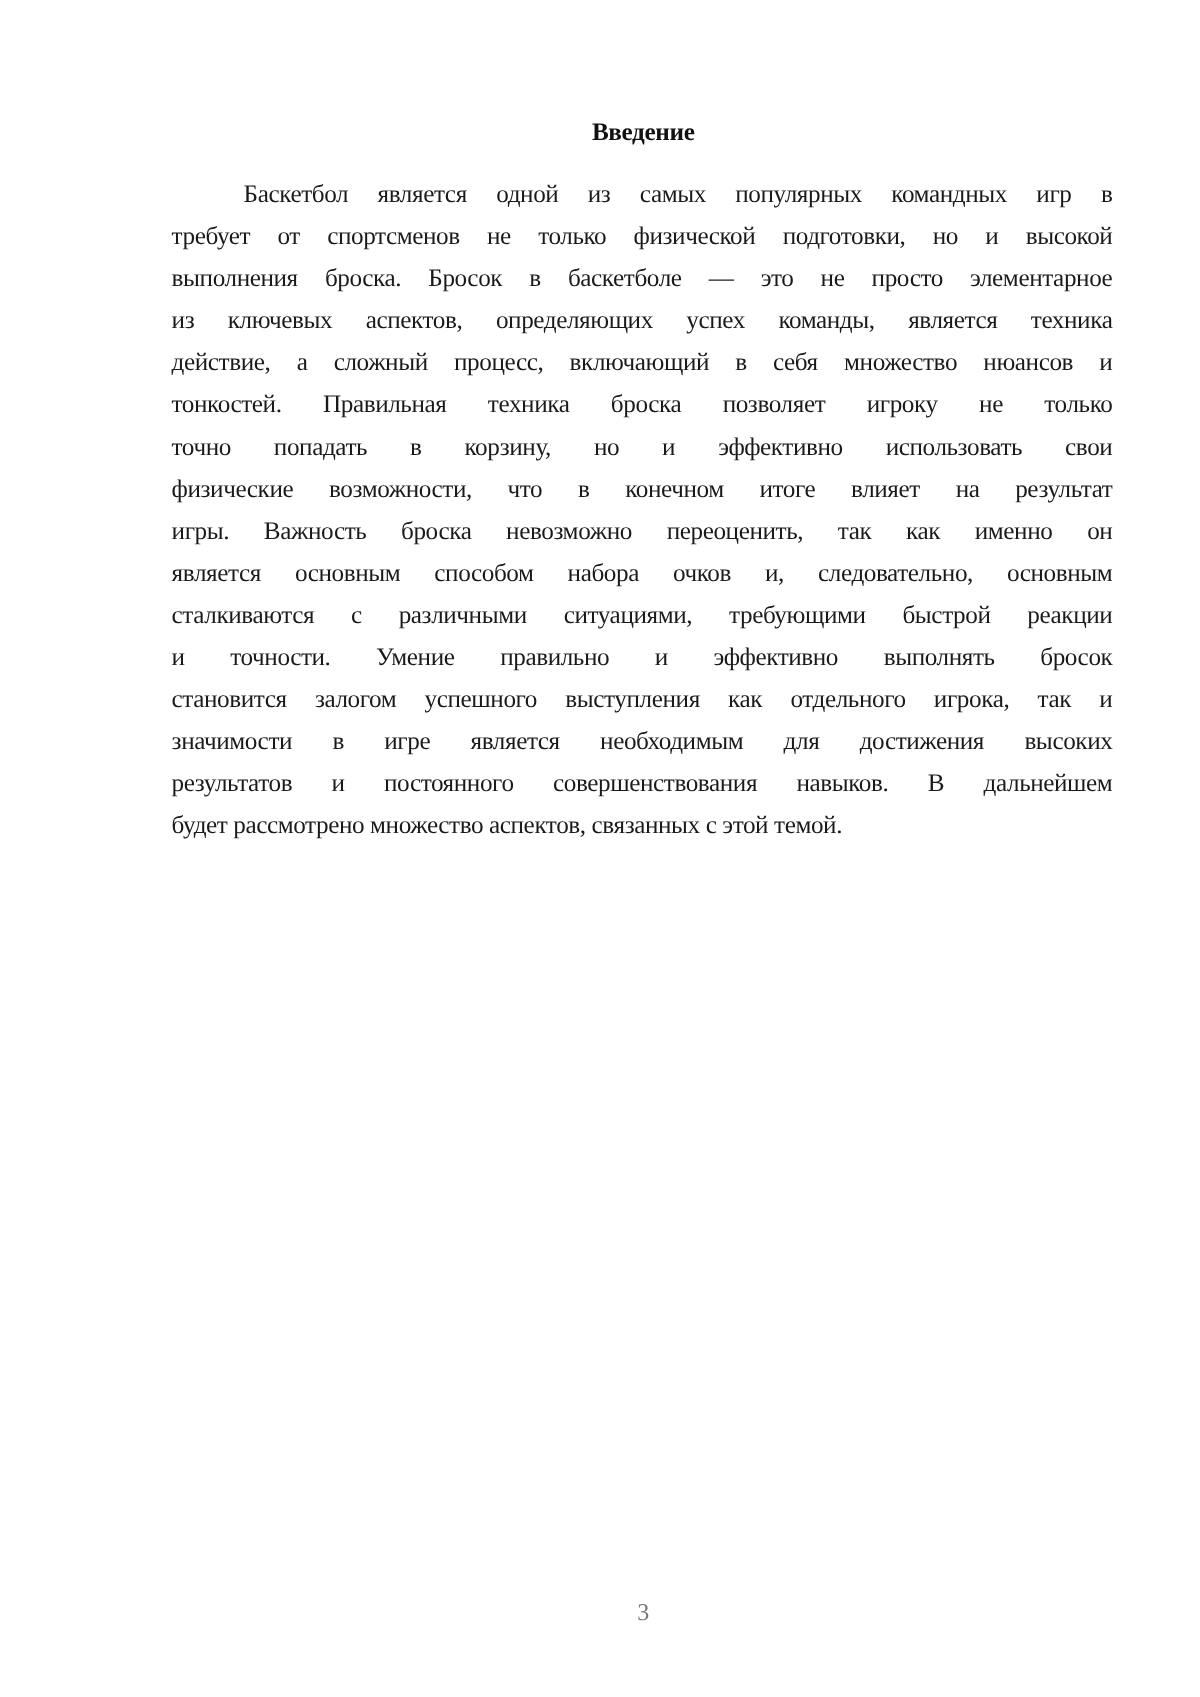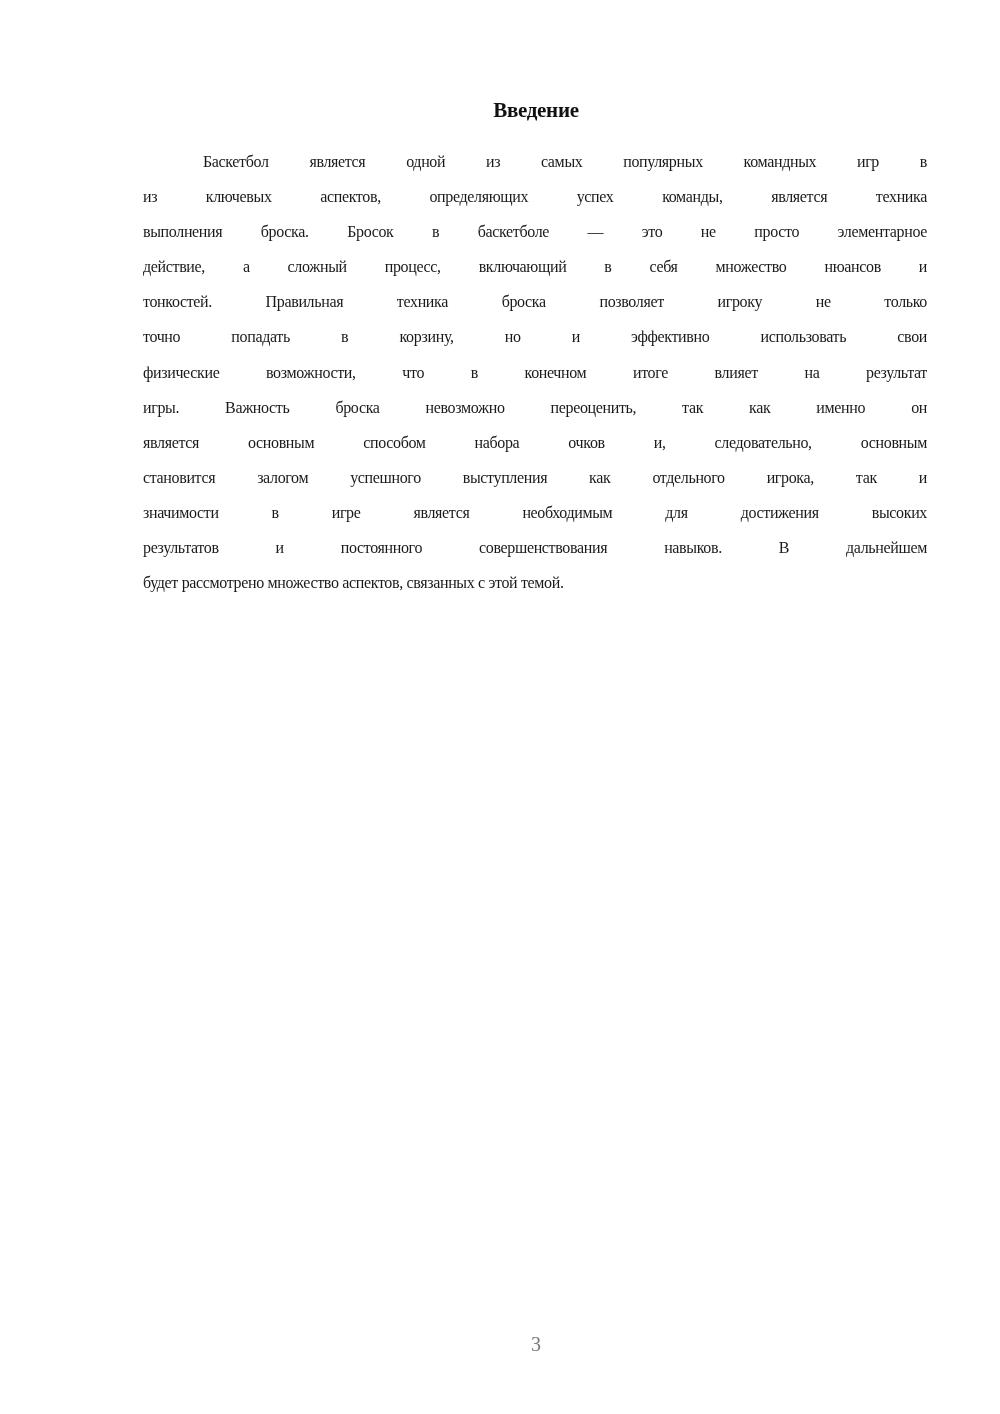--- a/index.html
+++ b/index.html
@@ -31,21 +31,21 @@
       font-weight: bold;
       font-size: 21px;
       letter-spacing: -0.3px;
       color: #111;
     }
     .body-text {
       position: absolute;
       left: 143px;
       top: 144px;
       width: 784px;
-      font-size: 16px;
+      font-size: 21px;
       color: #1a1a1a;
     }
     .line {
       display: block;
       height: 35.1px;
       line-height: 35.1px;
       text-align: justify;
       text-align-last: justify;
       white-space: nowrap;
       overflow: visible;
@@ -69,28 +69,31 @@
     }
   </style>
 </head>
 <body>
 
 <div class="page">
   <div class="heading">Введение</div>
 
   <div class="body-text">
     <span class="line first">Баскетбол является одной из самых популярных командных игр в</span>
+    <span class="line">требует от спортсменов не только физической подготовки, но и высокой</span>
+    <span class="line">выполнения броска. Бросок в баскетболе — это не просто элементарное</span>
     <span class="line">из ключевых аспектов, определяющих успех команды, является техника</span>
-    <span class="line">выполнения броска. Бросок в баскетболе — это не просто элементарное</span>
     <span class="line">действие, а сложный процесс, включающий в себя множество нюансов и</span>
     <span class="line">тонкостей. Правильная техника броска позволяет игроку не только</span>
     <span class="line">точно попадать в корзину, но и эффективно использовать свои</span>
     <span class="line">физические возможности, что в конечном итоге влияет на результат</span>
     <span class="line">игры. Важность броска невозможно переоценить, так как именно он</span>
     <span class="line">является основным способом набора очков и, следовательно, основным</span>
+    <span class="line">сталкиваются с различными ситуациями, требующими быстрой реакции</span>
+    <span class="line">и точности. Умение правильно и эффективно выполнять бросок</span>
     <span class="line">становится залогом успешного выступления как отдельного игрока, так и</span>
     <span class="line">значимости в игре является необходимым для достижения высоких</span>
     <span class="line">результатов и постоянного совершенствования навыков. В дальнейшем</span>
     <span class="line last">будет рассмотрено множество аспектов, связанных с этой темой.</span>
   </div>
 
   <div class="page-number">3</div>
 </div>
 
 </body></html>

